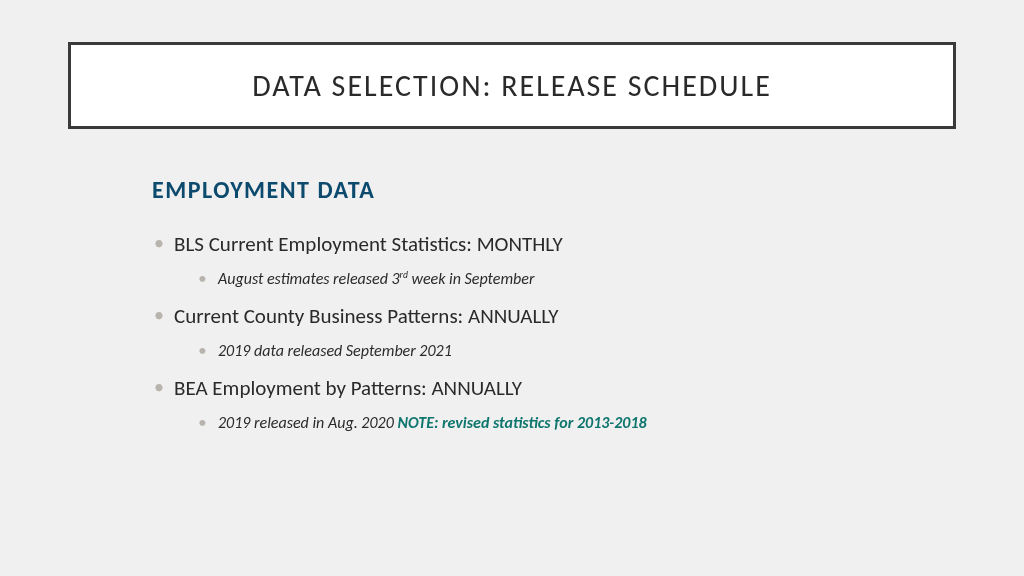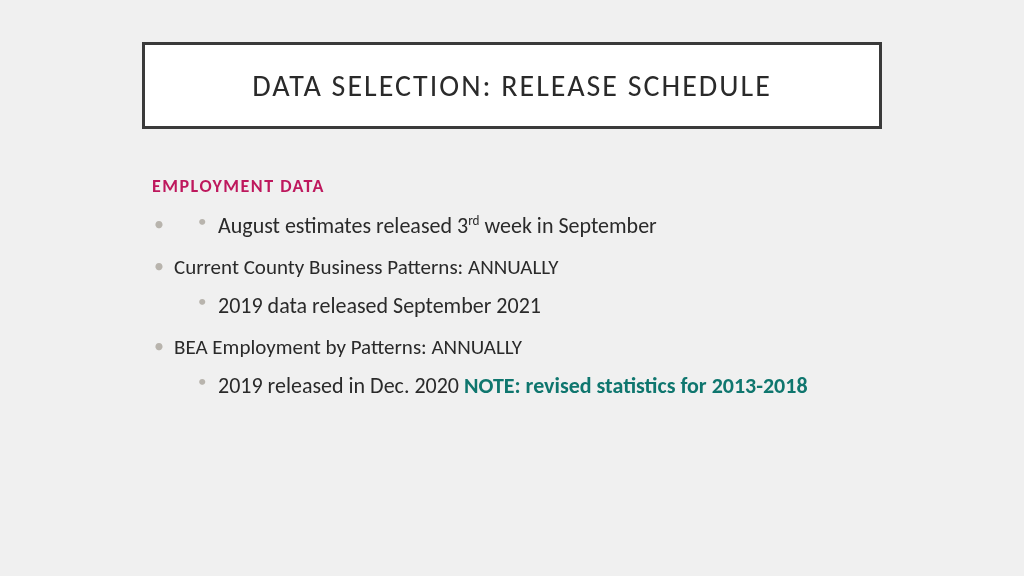--- a/index.html
+++ b/index.html
@@ -6,42 +6,42 @@
     body {
       width: 1024px;
       height: 576px;
       background: #f0f0f0;
       font-family: "Gill Sans", "Gill Sans MT", Calibri, sans-serif;
       color: #2a2a2a;
       overflow: hidden;
     }
     .title-box {
       margin: 42px auto 0;
-      width: 740px;
+      width: 888px;
       background: #ffffff;
       border: 3px solid #3a3a3a;
       padding: 22px 20px;
       text-align: center;
     }
     .title-box h1 {
       font-weight: 400;
       font-size: 30px;
       letter-spacing: 2px;
       color: #2a2a2a;
     }
     .content {
       margin: 46px 0 0 152px;
       max-width: 760px;
     }
     .section-heading {
       font-weight: 700;
-      font-size: 18px;
+      font-size: 24px;
       letter-spacing: 1.5px;
-      color: #be185d;
-      margin-bottom: 14px;
+      color: #0c4a6e;
+      margin-bottom: 26px;
     }
     ul.items { list-style: none; }
     ul.items > li {
       position: relative;
       padding-left: 22px;
       font-size: 21px;
       line-height: 1.35;
       margin-bottom: 10px;
       font-weight: 400;
     }
@@ -51,23 +51,24 @@
       left: 2px;
       top: 0;
       color: #b8b4ad;
       font-size: 20px;
     }
     ul.sub { list-style: none; margin-top: 10px; }
     ul.sub > li {
       position: relative;
       padding-left: 22px;
       margin-left: 22px;
-      font-size: 22px;
+      font-size: 16px;
       line-height: 1.35;
       margin-bottom: 12px;
+      font-style: italic;
     }
     ul.sub > li::before {
       content: "•";
       position: absolute;
       left: 2px;
       top: 0;
       color: #b8b4ad;
       font-size: 17px;
     }
     sup { font-size: 0.6em; vertical-align: super; }
@@ -80,36 +81,37 @@
 <body>
 
 <div class="title-box">
   <h1>DATA SELECTION:  RELEASE SCHEDULE</h1>
 </div>
 
 <div class="content">
   <div class="section-heading">EMPLOYMENT DATA</div>
   <ul class="items">
     <li>
+      <span>BLS Current Employment Statistics:  MONTHLY</span>
       <ul class="sub">
         <li>
           <span>August estimates released 3</span><sup>rd</sup><span> week in September</span><span class="note"></span>
         </li>
       </ul>
     </li>
     <li>
       <span>Current County Business Patterns:  ANNUALLY</span>
       <ul class="sub">
         <li>
           <span>2019 data released September 2021</span><sup></sup><span></span><span class="note"></span>
         </li>
       </ul>
     </li>
     <li>
       <span>BEA Employment by Patterns:  ANNUALLY</span>
       <ul class="sub">
         <li>
-          <span>2019 released in Dec. 2020 </span><sup></sup><span></span><span class="note">NOTE:  revised statistics for 2013-2018</span>
+          <span>2019 released in Aug. 2020 </span><sup></sup><span></span><span class="note">NOTE:  revised statistics for 2013-2018</span>
         </li>
       </ul>
     </li>
   </ul>
 </div>
 
 </body></html>

